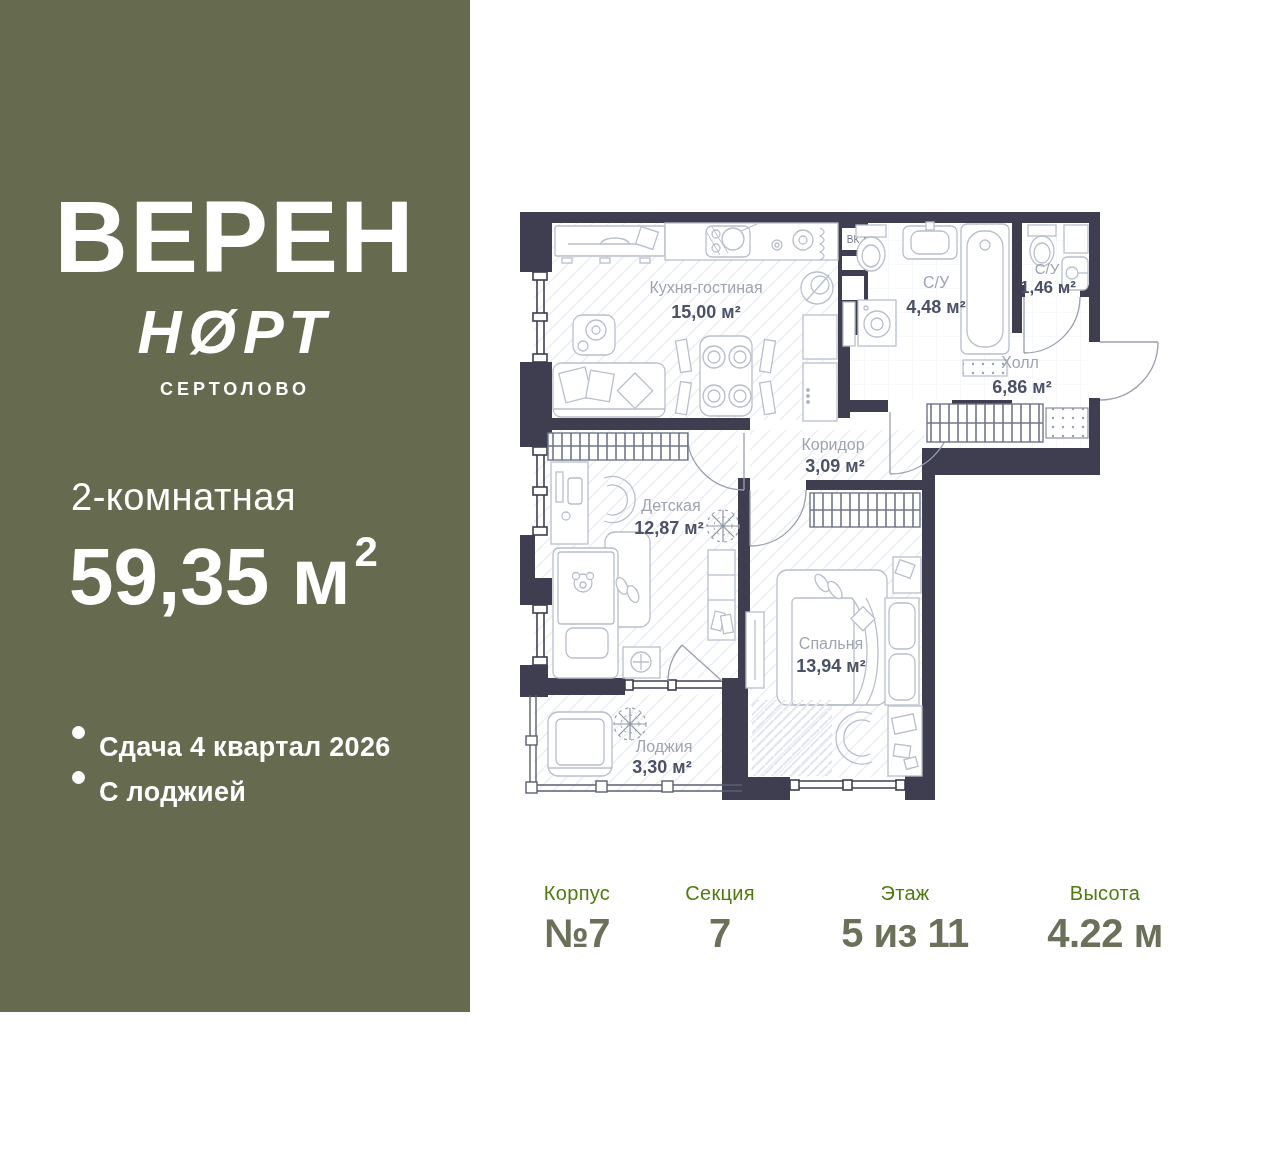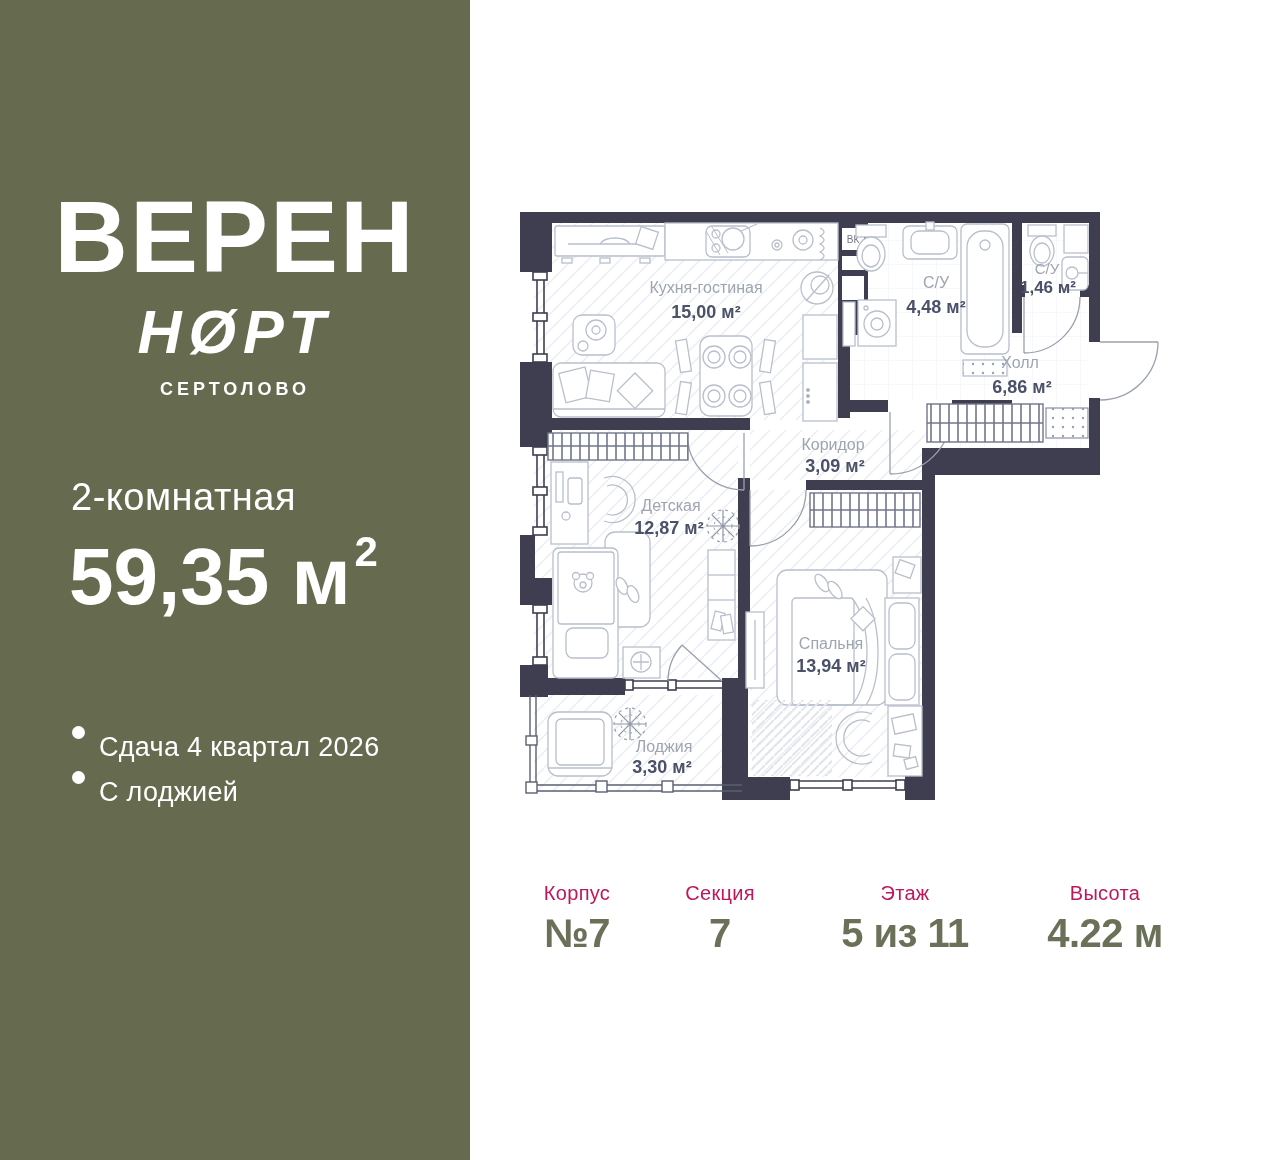--- a/index.html
+++ b/index.html
@@ -1,32 +1,32 @@
 <!DOCTYPE html>
 <html><head>
 <meta charset="utf-8">
 <style>
   html,body{margin:0;padding:0;background:#ffffff;font-family:"Liberation Sans",sans-serif;}
   .stage{position:relative;width:1280px;height:1160px;overflow:hidden;background:#ffffff;}
   
-  .sidebar{position:absolute;left:0;top:0;width:470px;height:1160px;background:#666B50;color:#ffffff;}
+  .sidebar{position:absolute;left:0;top:0;width:470px;height:1012px;background:#666B50;color:#ffffff;}
   .logo{position:absolute;left:0;top:186px;width:470px;text-align:center;}
   .logo-line1{font-size:102px;font-weight:700;letter-spacing:2px;line-height:1;}
   .logo-line2{font-size:61px;font-weight:700;letter-spacing:7px;line-height:1;margin-top:14px;font-style:italic;}
   .logo-sub{font-size:18px;font-weight:700;letter-spacing:4px;margin-top:16px;}
   .rooms-line{position:absolute;left:71px;top:476px;font-size:38px;font-weight:400;letter-spacing:.5px;}
   .area-line{position:absolute;left:69px;top:528px;font-size:80px;font-weight:700;letter-spacing:0;}
   .area-line sup{font-size:42px;font-weight:700;vertical-align:38px;margin-left:4px;}
   .features{position:absolute;left:72px;top:710px;}
   .feature{display:flex;align-items:center;height:45px;}
   .feature .dot{width:13px;height:13px;border-radius:50%;background:#fff;margin-right:14px;flex:0 0 auto;}
-  .feature .ftxt{font-size:27px;font-weight:400;letter-spacing:.3px;margin-top:29px;}
+  .feature .ftxt{font-size:27px;font-weight:700;letter-spacing:.3px;margin-top:29px;}
   
   .finfo{position:absolute;top:0;transform:translateX(-50%);text-align:center;color:#6B7058;}
-  .finfo .flabel{font-size:20px;font-weight:400;color:#be185d;letter-spacing:.3px;}
+  .finfo .flabel{font-size:20px;font-weight:400;color:#4d7c0f;letter-spacing:.3px;}
   .finfo .fvalue{font-size:40px;font-weight:700;margin-top:6px;letter-spacing:-.5px;}
   .footer{position:absolute;left:0;top:882px;width:1280px;height:110px;}
   
   .plansvg{position:absolute;left:0;top:0;}
   .rname{font-size:16px;fill:#9EA5B1;}
   .rarea{font-size:18px;font-weight:700;fill:#4A5168;}
   .rname-s{font-size:15px;fill:#9EA5B1;}
   .rarea-s{font-size:17px;font-weight:700;fill:#4A5168;}
   .vk{font-size:10px;fill:#6F7588;}
   text{font-family:"Liberation Sans",sans-serif;}

